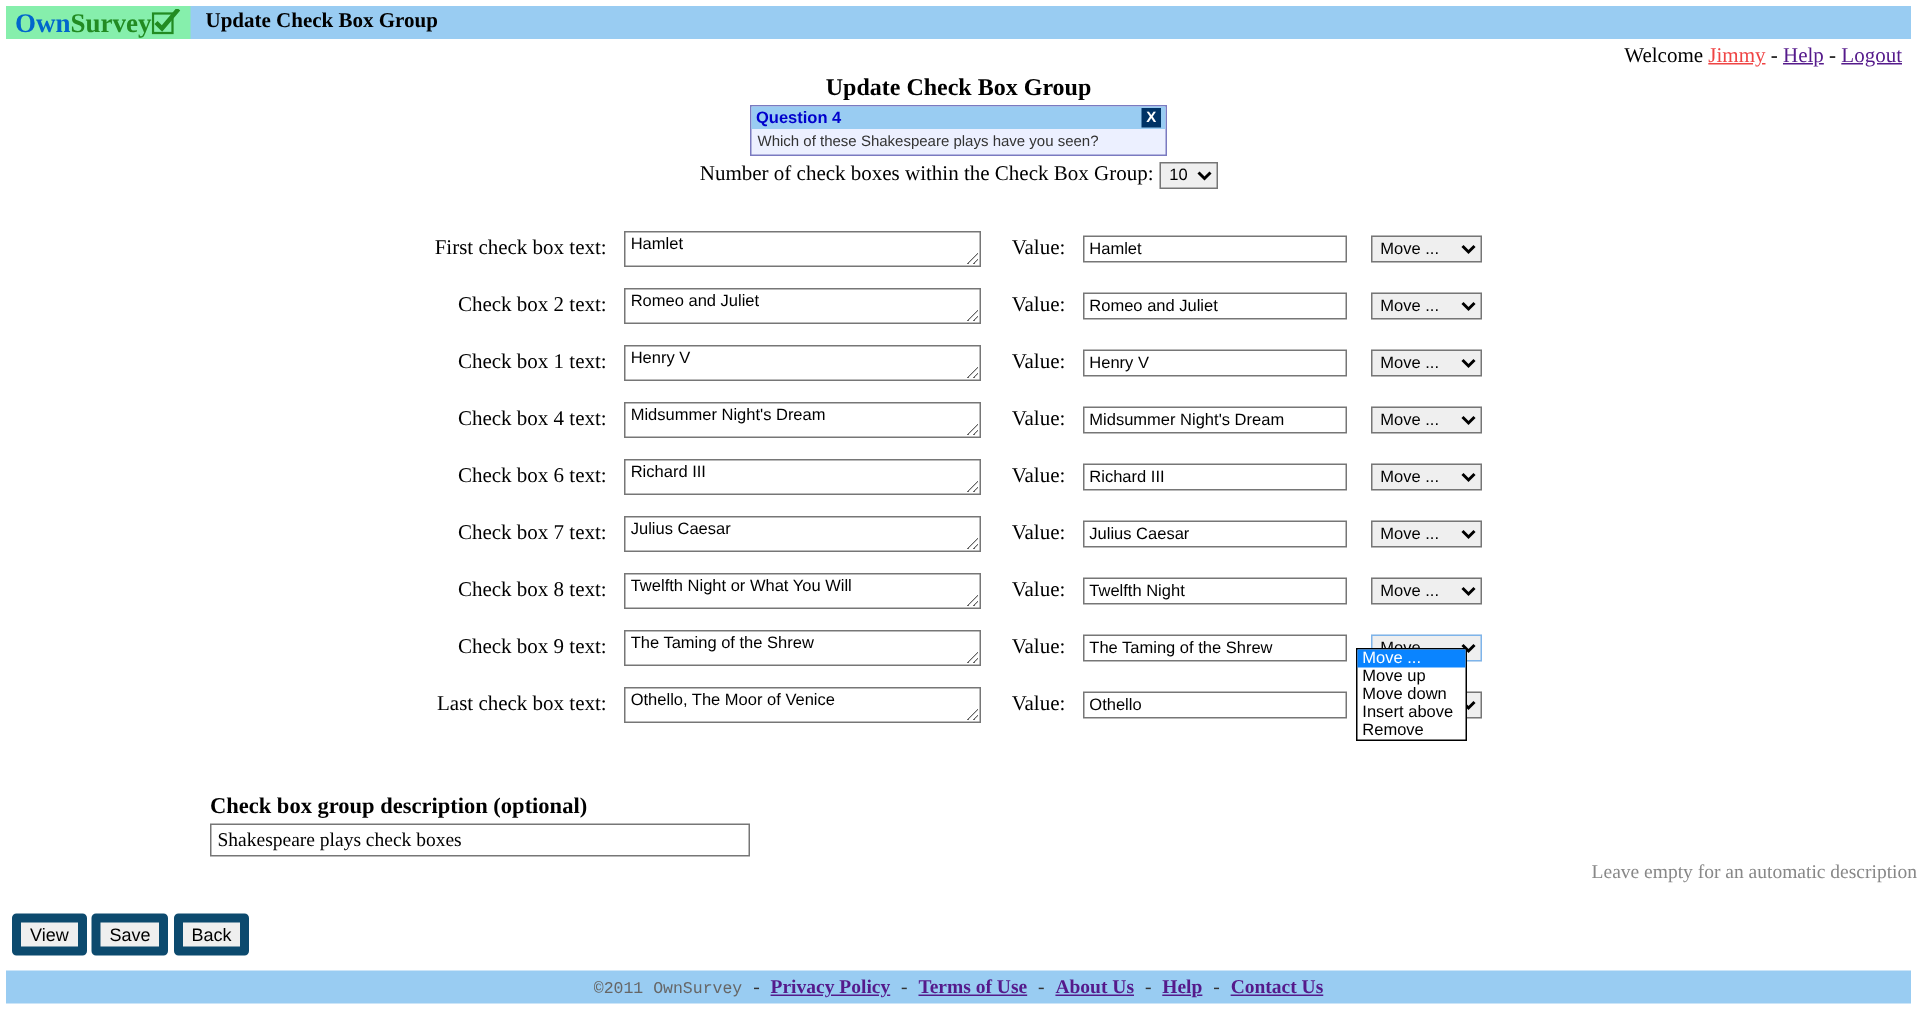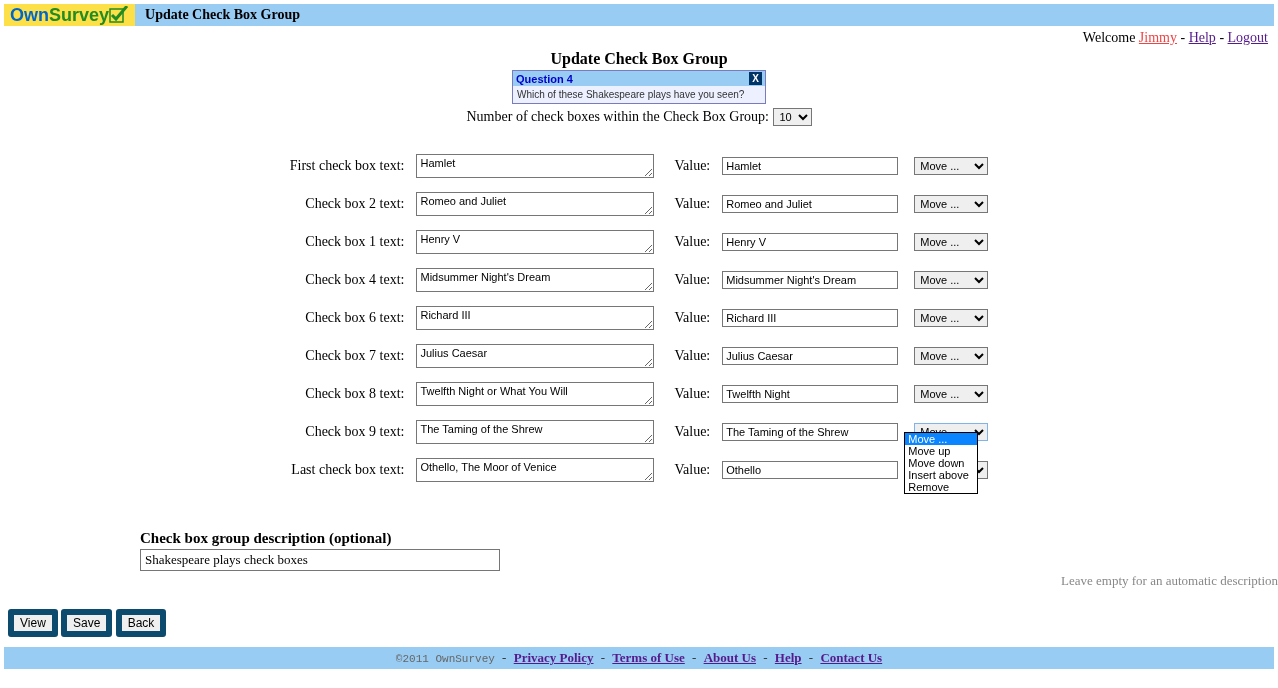--- a/index.html
+++ b/index.html
@@ -1,27 +1,27 @@
 <!DOCTYPE html>
 <html><head>
 <meta charset="utf-8">
 <style>
 * { box-sizing: border-box; margin: 0; padding: 0; }
 body { font-family: Georgia, "Times New Roman", serif; font-size: 13px; color: #000; background: #fff; }
 .header-bar { background: #99ccf2; display: flex; align-items: center; margin: 4px 4px 0 4px; height: 22px; }
-.logo { background: #fde047; padding: 0 6px; height: 22px; display: flex; align-items: center; font-weight: bold; font-family: Liberation Sans, sans-serif; font-size: 18px; justify-content: flex-end; }
+.logo { background: #86efac; padding: 0 6px; height: 22px; display: flex; align-items: center; font-weight: bold; font-family: Liberation Serif, serif; font-size: 18px; justify-content: flex-end; }
 .logo .own { color: #0066cc; }
 .logo .survey { color: #228b22; }
 .logo svg { vertical-align: middle; }
 .header-title { font-weight: bold; padding-left: 10px; font-size: 14px; }
 .welcome-bar { text-align: right; padding: 4px 10px 2px 0; font-size: 14px; }
 .welcome-bar a { color: #551a8b; }
 .welcome-bar a.blue { color: #ef4444; }
 .page-title { text-align: center; font-weight: bold; font-size: 16px; margin-top: 2px; }
-.question-box { width: 254px; margin: 2px auto 0 auto; border: 1px solid #7a7ac0; background: #ecf0ff; font-family: Verdana, Arial, sans-serif; font-size: 10px; }
+.question-box { width: 278px; margin: 2px auto 0 auto; border: 1px solid #7a7ac0; background: #ecf0ff; font-family: Verdana, Arial, sans-serif; font-size: 10px; }
 .question-box .q-header { background: #99ccf2; color: #0000cc; font-weight: bold; padding: 1px 3px; display: flex; justify-content: space-between; align-items: center; font-size: 11px; }
 .question-box .q-close { background: #003366; color: #fff; width: 13px; height: 13px; text-align: center; font-weight: bold; font-size: 10px; line-height: 13px; cursor: pointer; }
 .question-box .q-body { padding: 2px 4px; text-align: justify; color: #333; line-height: 1.3; }
 .num-row { text-align: center; margin-top: 4px; font-size: 14px; }
 .num-row select { font-family: Arial, sans-serif; font-size: 11px; border: 1px solid #767676; background: #efefef; padding: 1px 2px; }
 .form-table { margin: 20px auto 0 auto; }
 .form-table td { padding: 6px 4px; vertical-align: middle; font-size: 14px; }
 .form-table td.lbl { text-align: right; padding-right: 6px; white-space: nowrap; }
 .form-table textarea { width: 238px; height: 24px; font-family: Arial, sans-serif; font-size: 11px; padding: 2px 3px; border: 1px solid #767676; resize: both; vertical-align: middle; }
 .form-table input[type=text] { width: 176px; font-family: Arial, sans-serif; font-size: 11px; padding: 2px 3px; border: 1px solid #767676; vertical-align: middle; }

